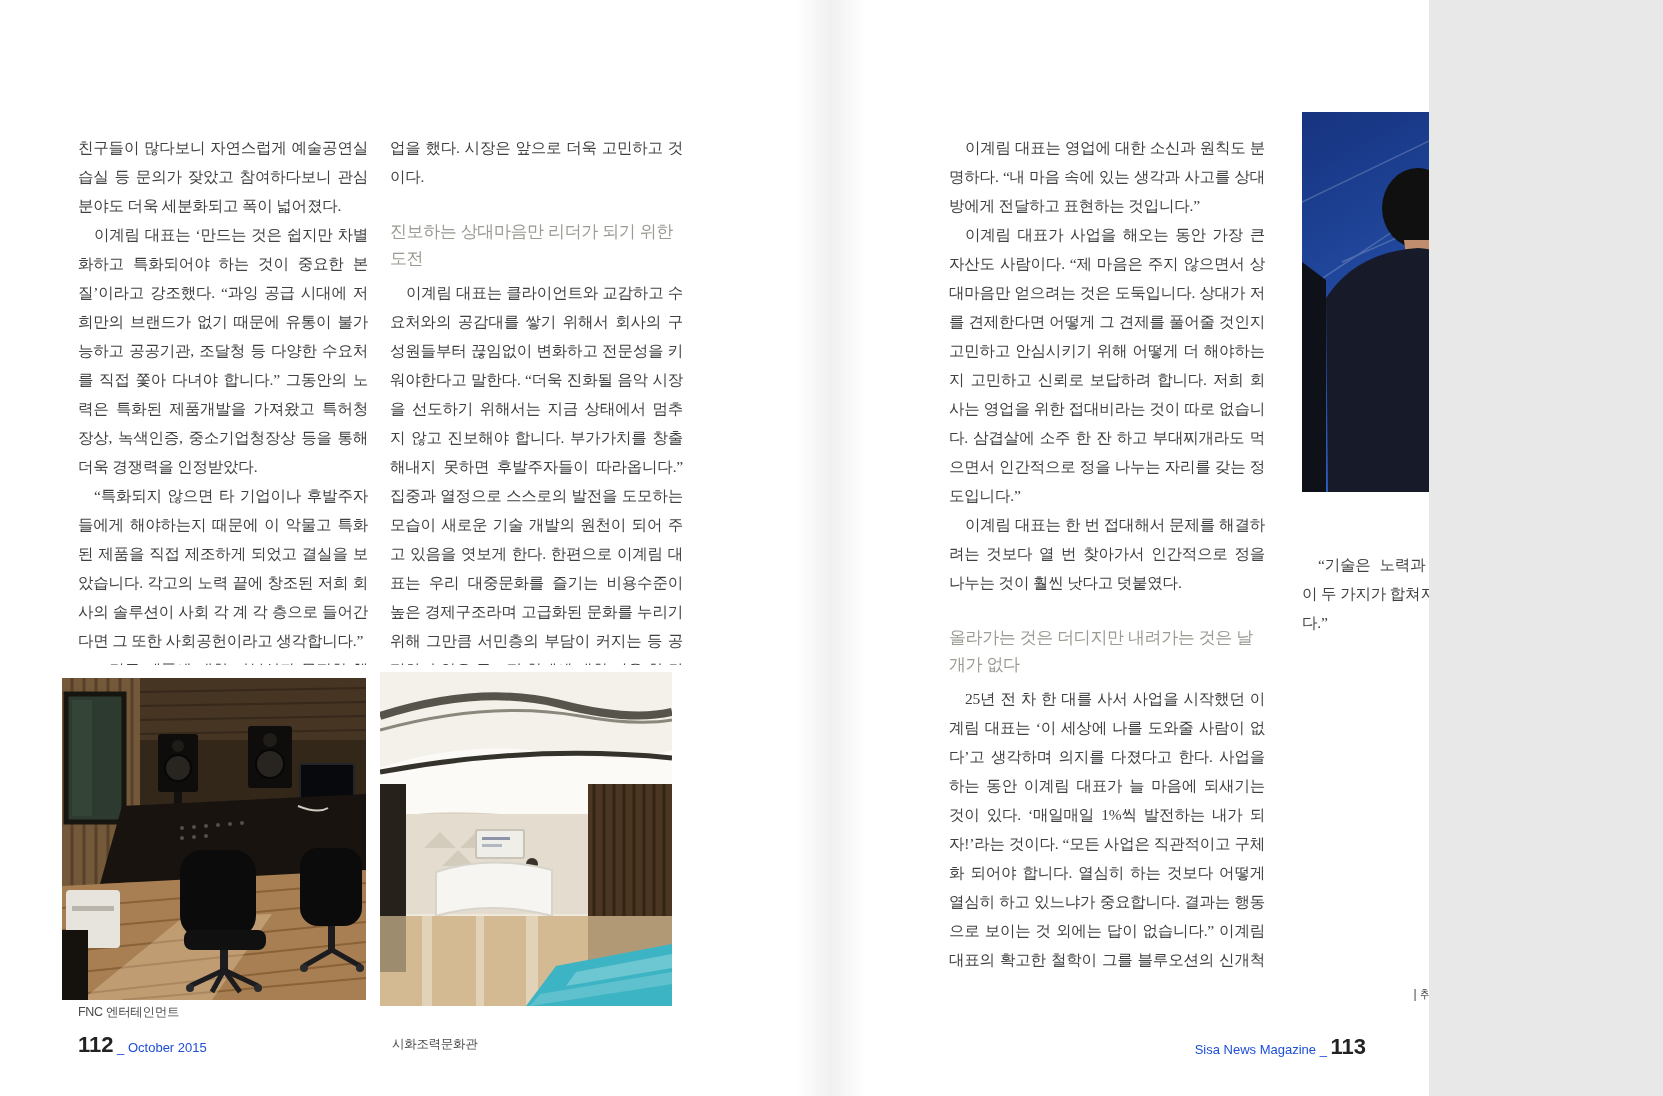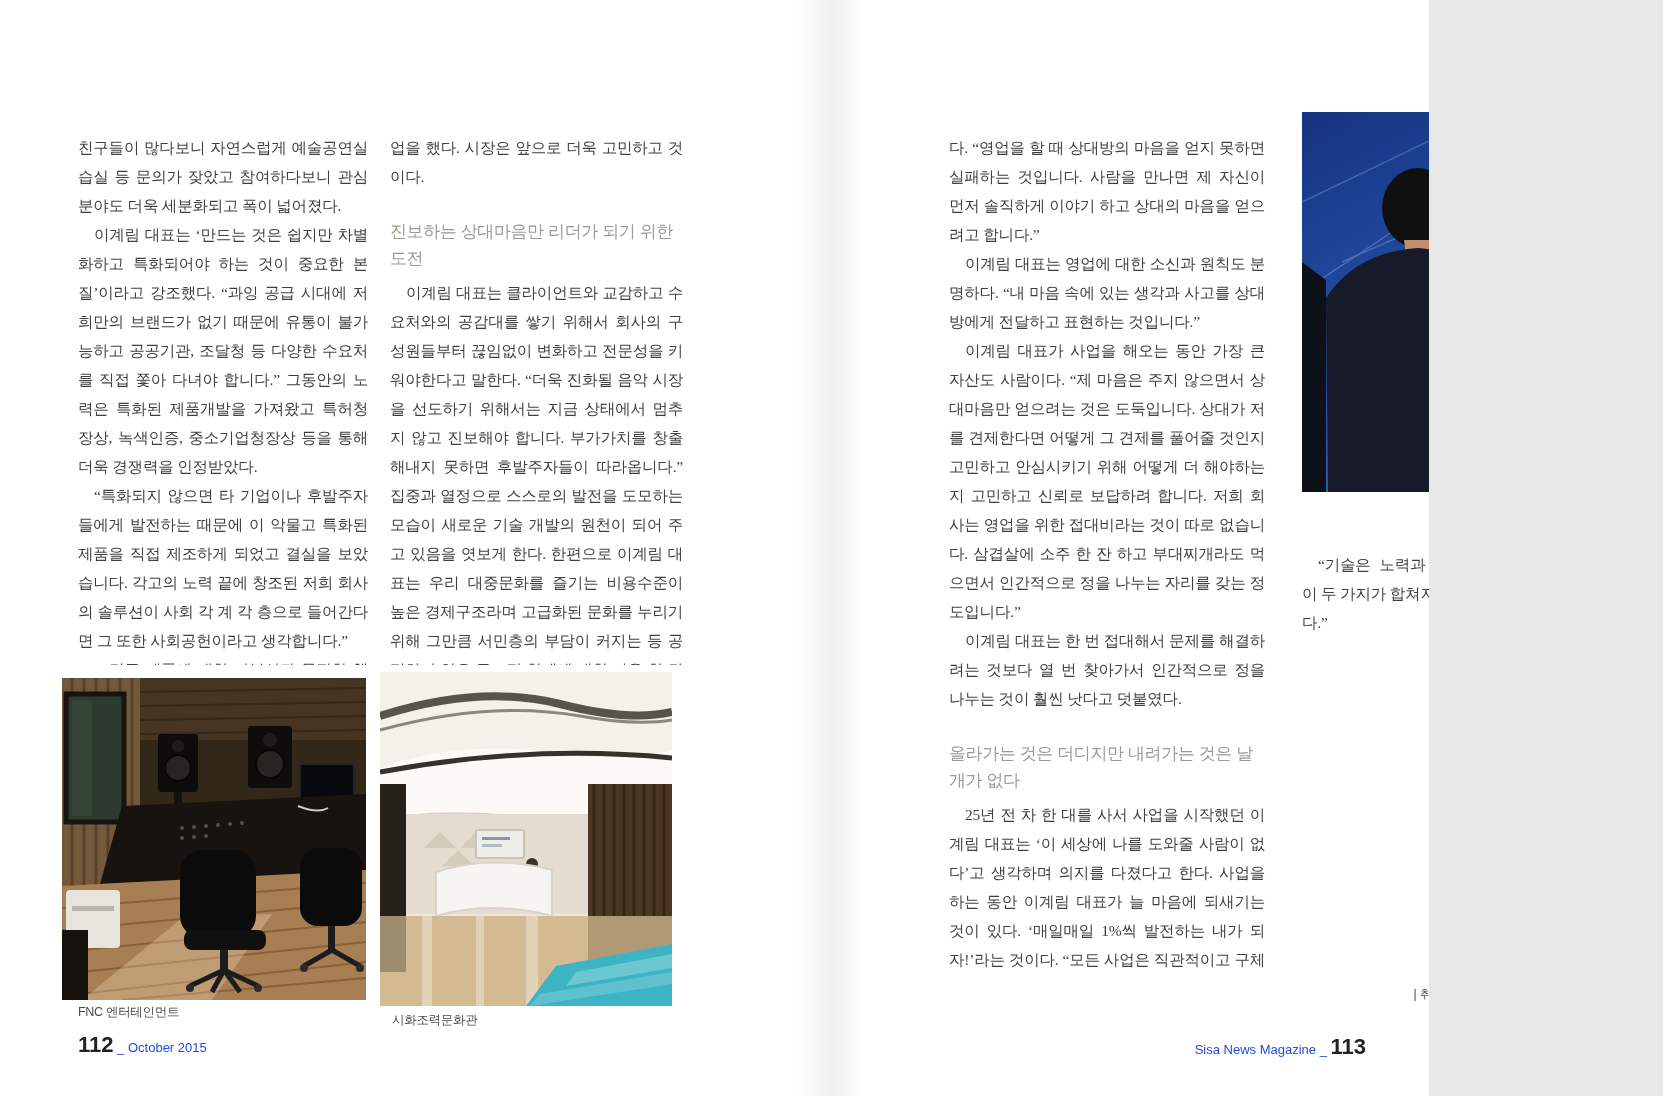--- a/index.html
+++ b/index.html
@@ -27,21 +27,21 @@
 </head>
 <body>
 
 <div class="spread">
 
   <div class="gutter"></div>
 
   <div class="col" style="left:78px;top:133px;width:290px;height:532px;">
       <p class="">친구들이 많다보니 자연스럽게 예술공연실습실 등 문의가 잦았고 참여하다보니 관심분야도 더욱 세분화되고 폭이 넓어졌다.</p>
       <p class="indent">이계림 대표는 ‘만드는 것은 쉽지만 차별화하고 특화되어야 하는 것이 중요한 본질’이라고 강조했다. “과잉 공급 시대에 저희만의 브랜드가 없기 때문에 유통이 불가능하고 공공기관, 조달청 등 다양한 수요처를 직접 쫓아 다녀야 합니다.” 그동안의 노력은 특화된 제품개발을 가져왔고 특허청장상, 녹색인증, 중소기업청장상 등을 통해 더욱 경쟁력을 인정받았다.</p>
-      <p class="indent">“특화되지 않으면 타 기업이나 후발주자들에게 발전하는 때문에 이 악물고 특화된 제품을 직접 제조하게 되었고 결실을 보았습니다. 각고의 노력 끝에 창조된 저희 회사의 솔루션이 사회 각 계 각 층으로 들어간다면 그 또한 사회공헌이라고 생각합니다.”</p>
+      <p class="indent">“특화되지 않으면 타 기업이나 후발주자들에게 해야하는지 때문에 이 악물고 특화된 제품을 직접 제조하게 되었고 결실을 보았습니다. 각고의 노력 끝에 창조된 저희 회사의 솔루션이 사회 각 계 각 층으로 들어간다면 그 또한 사회공헌이라고 생각합니다.”</p>
       <p class="indent">그만큼 제품에 대한 자부심과 묵직한 책임감을 엿보게 한다. 지금 (주)엠아이코퍼레이션의 입지는 업계에서 독보적이다. “제품에 대한 경쟁은 영업방식이라든지 솔루션이 다르기 때문에 크게 마찰이 없고 저희처럼 원시스템으로 하는 곳은 없습니다.”</p>
     </div>
 
   <div class="col" style="left:390px;top:133px;width:293px;height:532px;">
       <p class="">업을 했다. 시장은 앞으로 더욱 고민하고 것이다.</p>
       <div class="subhead">진보하는 상대마음만 리더가 되기 위한 도전</div>
       <p class="indent">이계림 대표는 클라이언트와 교감하고 수요처와의 공감대를 쌓기 위해서 회사의 구성원들부터 끊임없이 변화하고 전문성을 키워야한다고 말한다. “더욱 진화될 음악 시장을 선도하기 위해서는 지금 상태에서 멈추지 않고 진보해야 합니다. 부가가치를 창출해내지 못하면 후발주자들이 따라옵니다.” 집중과 열정으로 스스로의 발전을 도모하는 모습이 새로운 기술 개발의 원천이 되어 주고 있음을 엿보게 한다. 한편으로 이계림 대표는 우리 대중문화를 즐기는 비용수준이 높은 경제구조라며 고급화된 문화를 누리기 위해 그만큼 서민층의 부담이 커지는 등 공평하지 않은 구조적 한계에 대한 마음 한 켠의 무거움을 내비쳤다. 그런 만큼 이계림 대표의 책임감은 더욱 무겁다.</p>
     </div>
 
   <div class="photo" style="left:62px;top:678px;width:304px;height:322px;">
@@ -163,28 +163,27 @@
       <g fill="#ffffff" opacity="0.35">
         <rect x="42" y="244" width="10" height="90"></rect>
           <rect x="96" y="244" width="8" height="90"></rect>
         <rect x="146" y="244" width="12" height="90"></rect>
       </g>
       <path d="M176,294 L292,272 L292,334 L146,334 Z" fill="#3db4c4"></path>
       <path d="M196,300 L292,282 L292,296 L186,314 Z" fill="#ffffff" opacity="0.25"></path>
       <path d="M160,322 L292,300 L292,312 L150,334 Z" fill="#ffffff" opacity="0.18"></path>
     </svg>
   </div>
-  <div class="caption" style="left:392px;top:1012px;">시화조력문화관</div>
+  <div class="caption" style="left:392px;top:1036px;">시화조력문화관</div>
 
   <div class="footer" style="left:78px;top:1032px;">
     <span class="pagenum">112</span><span class="label"> _ October 2015</span>
   </div>
 
   <div class="col" style="left:949px;top:133px;width:316px;height:836px;">
-      <p class="">다. “영업을 할 때 상대방의 마음을 얻지 못하면 실패하는 것입니다. 사람을 만나면 제 자신이 먼저 솔직하게 이야기 하고 상대의 마음을 얻으려고 합니다.”</p>
       <p class="indent">이계림 대표는 영업에 대한 소신과 원칙도 분명하다. “내 마음 속에 있는 생각과 사고를 상대방에게 전달하고 표현하는 것입니다.”</p>
       <p class="indent">이계림 대표가 사업을 해오는 동안 가장 큰 자산도 사람이다. “제 마음은 주지 않으면서 상대마음만 얻으려는 것은 도둑입니다. 상대가 저를 견제한다면 어떻게 그 견제를 풀어줄 것인지 고민하고 안심시키기 위해 어떻게 더 해야하는지 고민하고 신뢰로 보답하려 합니다. 저희 회사는 영업을 위한 접대비라는 것이 따로 없습니다. 삼겹살에 소주 한 잔 하고 부대찌개라도 먹으면서 인간적으로 정을 나누는 자리를 갖는 정도입니다.”</p>
       <p class="indent">이계림 대표는 한 번 접대해서 문제를 해결하려는 것보다 열 번 찾아가서 인간적으로 정을 나누는 것이 훨씬 낫다고 덧붙였다.</p>
       <div class="subhead">올라가는 것은 더디지만 내려가는 것은 날개가 없다</div>
       <p class="indent">25년 전 차 한 대를 사서 사업을 시작했던 이계림 대표는 ‘이 세상에 나를 도와줄 사람이 없다’고 생각하며 의지를 다졌다고 한다. 사업을 하는 동안 이계림 대표가 늘 마음에 되새기는 것이 있다. ‘매일매일 1%씩 발전하는 내가 되자!’라는 것이다. “모든 사업은 직관적이고 구체화 되어야 합니다. 열심히 하는 것보다 어떻게 열심히 하고 있느냐가 중요합니다. 결과는 행동으로 보이는 것 외에는 답이 없습니다.” 이계림 대표의 확고한 철학이 그를 블루오션의 신개척자로 자리매김 할 수 있도록 만든 힘이다.</p>
     </div>
 
   <div class="photo" style="left:1302px;top:112px;width:290px;height:380px;">
     <svg width="290" height="380" viewBox="0 0 290 380">
       <defs>

